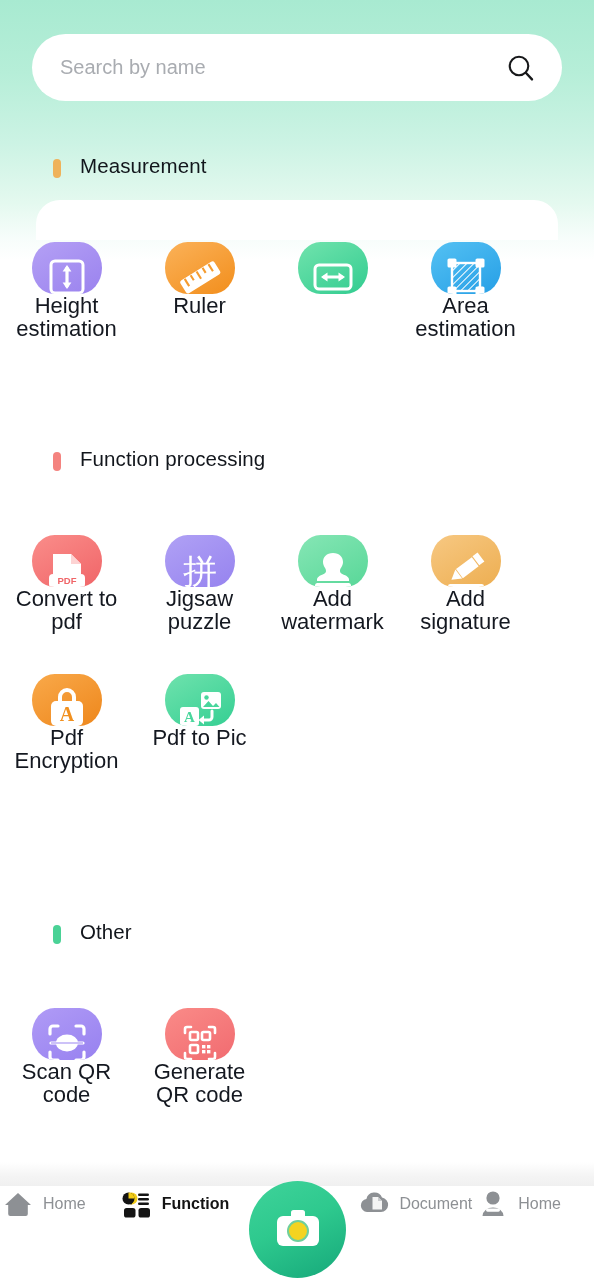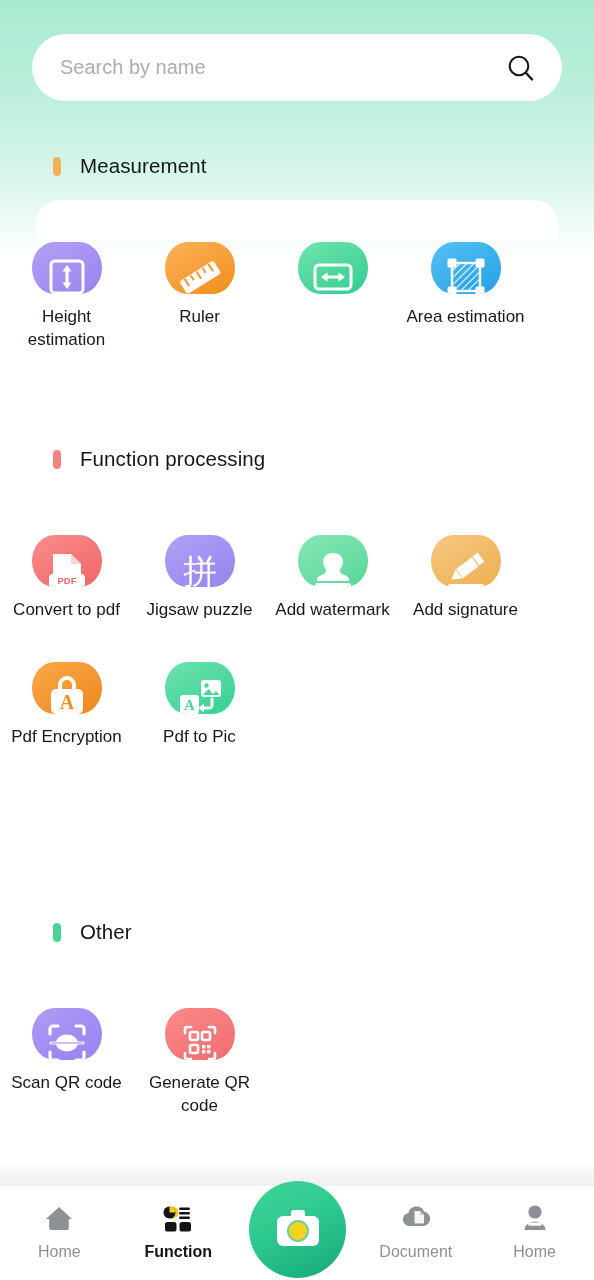--- a/index.html
+++ b/index.html
@@ -29,21 +29,21 @@
   .search-input{
     flex:1; border:none; outline:none; background:transparent;
     font-family:"Liberation Sans", sans-serif;
     font-size:20px; color:#222;
   }
   .search-input::placeholder{ color:#a9acb1; }
   .search-icon{ width:30px; height:30px; flex:none; }
 
   
   .section-head{
-    position:absolute; left:53px; display:flex; align-items:center; gap:19px;
+    position:absolute; left:53px; display:flex; align-items:flex-end; gap:19px;
   }
   .bullet{ width:8px; height:19px; border-radius:5px; display:block; }
   .section-title{ font-size:20.5px; color:#12161c; font-weight:400; letter-spacing:.1px; }
 
   
   .card{
     position:absolute; left:36px; top:200px; width:522px; height:40px;
     background:#ffffff; border-radius:24px 24px 0 0; z-index:0;
   }
 
@@ -52,36 +52,36 @@
   .tile{
     width:133px; display:flex; flex-direction:column; align-items:center;
     margin-bottom:14px;
   }
   .tile-icon{
     width:70px; height:52px; border-radius:26px/30px;
     display:flex; align-items:flex-start; justify-content:center;
     position:relative; overflow:hidden;
   }
   .tile-label{
-    margin-top:11px; font-size:17px; line-height:23px; color:#141820;
+    font-size:22px; line-height:23px; color:#141820;
     text-align:center; max-width:120px;
   }
 
   
   .nav-sep{
     position:absolute; left:0; top:1162px; width:594px; height:24px;
     background:linear-gradient(180deg,#ffffff 0%, #f4f4f4 60%, #f0f0f0 100%);
   }
   .nav{
     position:absolute; left:0; top:1186px; width:594px; height:94px;
     background:#ffffff; display:flex; align-items:flex-start;
   }
   .nav-item{
-    flex:1; display:flex; flex-direction:column; align-items:center;
-    padding-top:14px; gap:7px;
+    flex:1; display:flex; flex-direction:row; align-items:center;
+    gap:7px;
   }
   .nav-icon{ width:36px; height:36px; display:block; }
   .nav-label{ font-size:16px; color:#8d9094; }
   .nav-item.active .nav-label{ color:#141414; font-weight:bold; }
   .nav-item.center{ visibility:hidden; }
 
   .camera-btn{
     position:absolute; left:249px; top:1181px; width:97px; height:97px;
     border-radius:50%;
     background:linear-gradient(155deg,#3fd39a 0%, #2ec98e 45%, #16a87a 100%);

